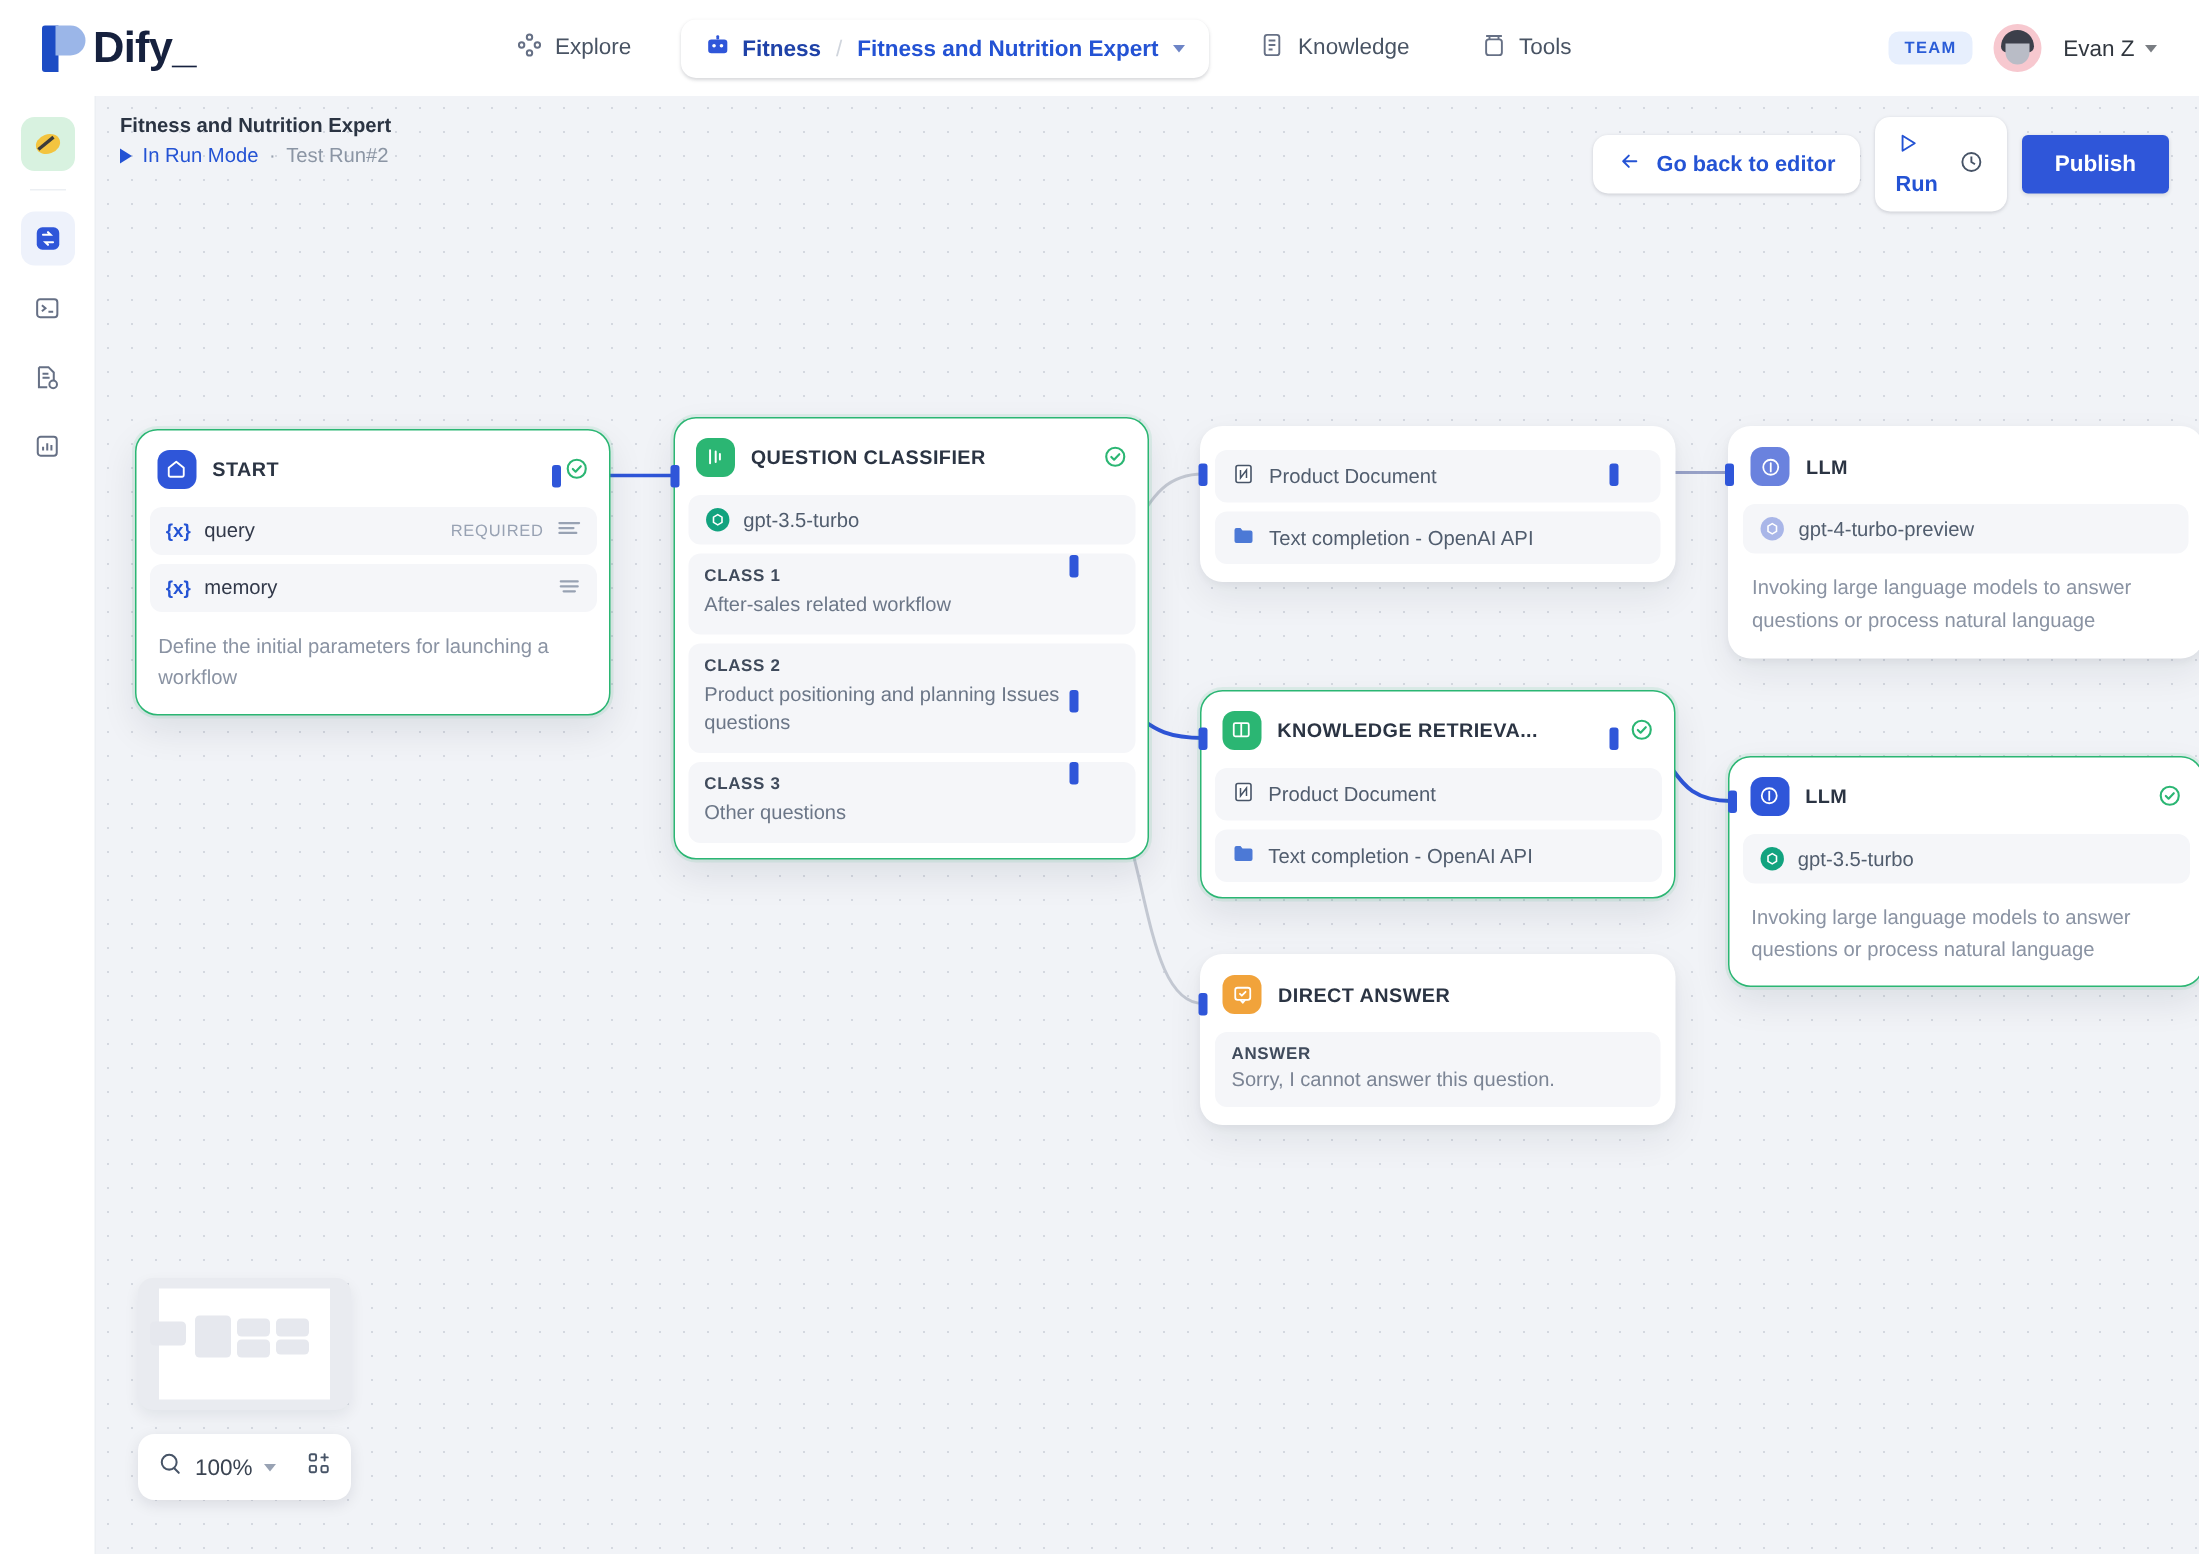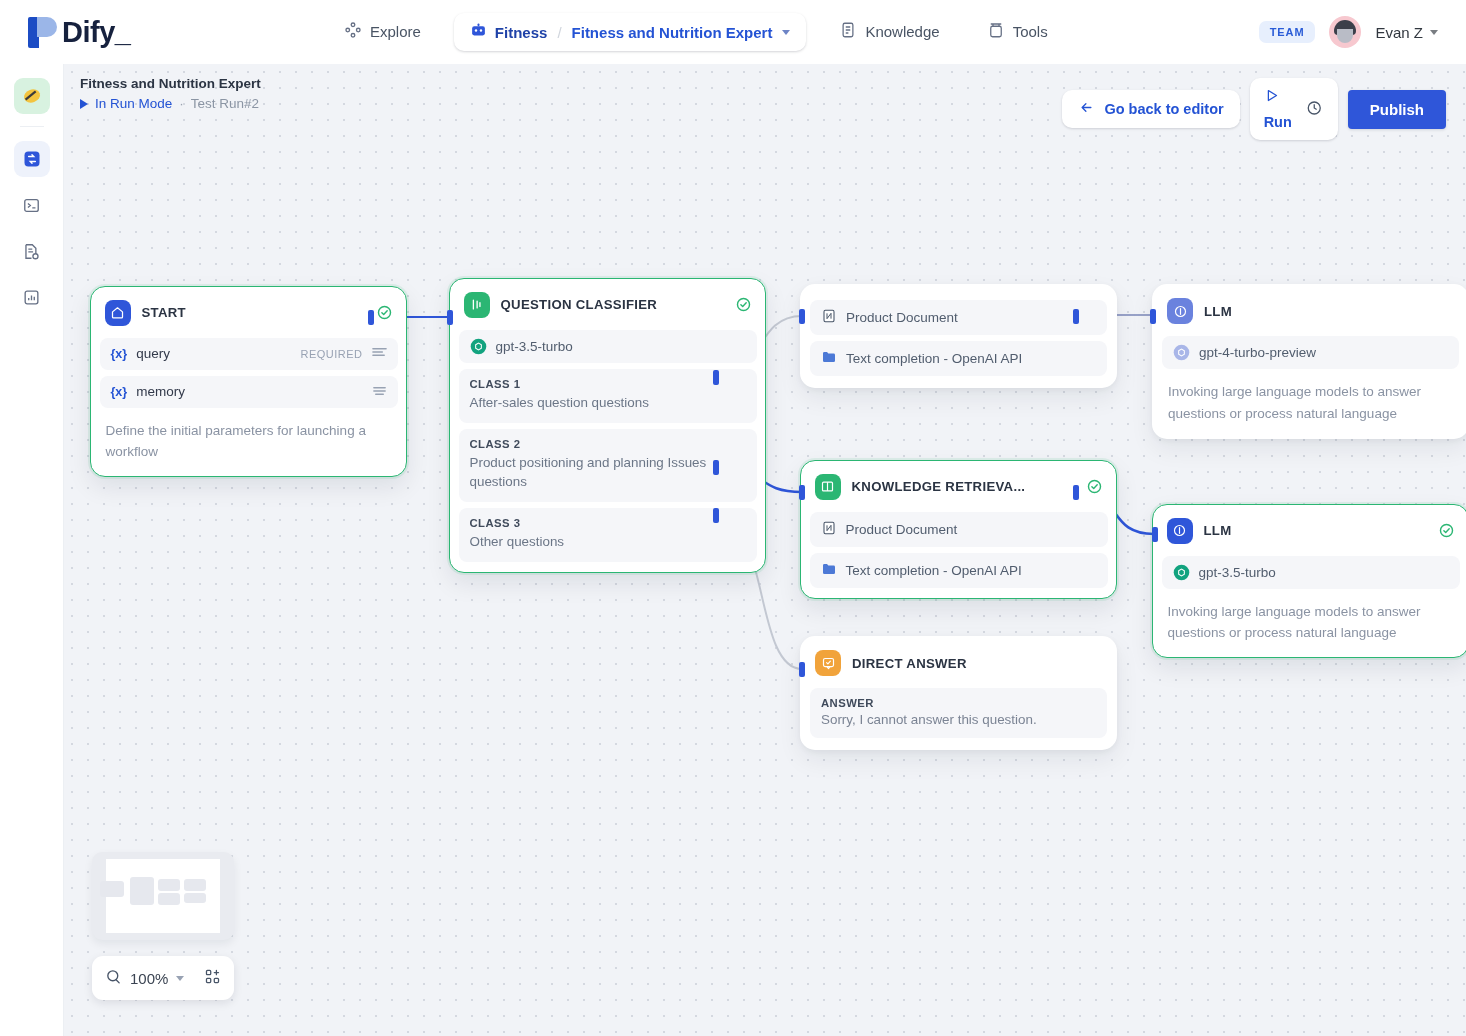--- a/index.html
+++ b/index.html
@@ -389,21 +389,21 @@
       <span class="modelico">
         <svg width="17" height="17" viewBox="0 0 24 24">
             <circle cx="12" cy="12" r="11" fill="#12a37f"></circle>
             <path d="M8 9.5l4-2.3 4 2.3v5l-4 2.3-4-2.3z" fill="none" stroke="#fff" stroke-width="1.5"></path>
           </svg>
       </span>
       <span>gpt-3.5-turbo</span>
     </div>
     <div class="class-row">
       <div class="class-label">CLASS 1</div>
-      <div class="class-text">After-sales question questions</div>
+      <div class="class-text">After-sales related workflow</div>
     </div>
     <div class="class-row">
       <div class="class-label">CLASS 2</div>
       <div class="class-text">Product positioning and planning Issues questions</div>
     </div>
     <div class="class-row">
       <div class="class-label">CLASS 3</div>
       <div class="class-text">Other questions</div>
     </div>
   </div>

